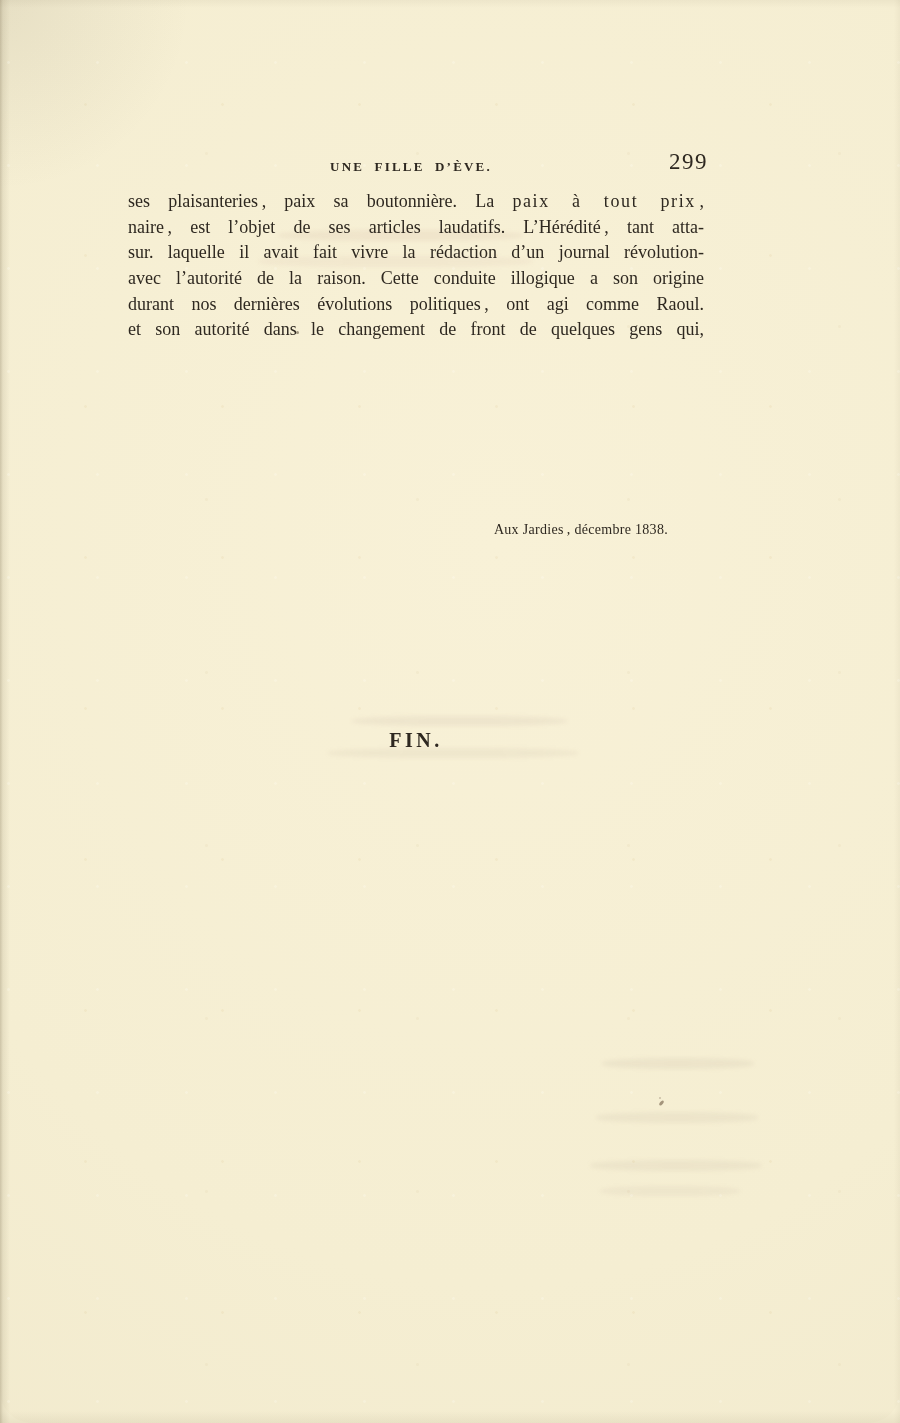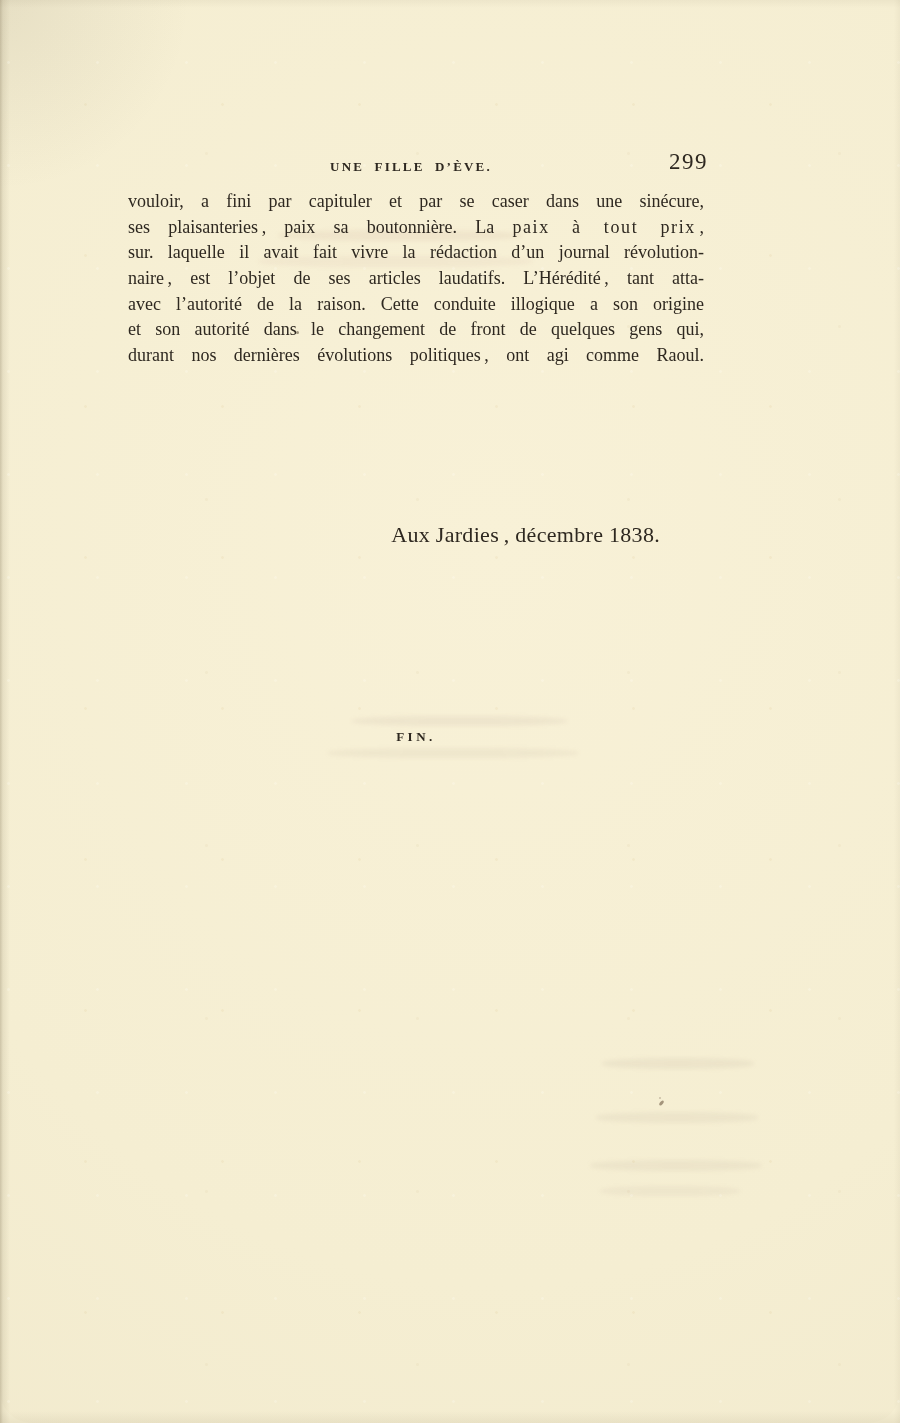--- a/index.html
+++ b/index.html
@@ -70,31 +70,31 @@
     word-spacing: 0.5px;
   }
   
   .line::after { content: ""; display: inline-block; width: 100%; height: 0; }
   .line .italic {
     letter-spacing: 1.6px;
     word-spacing: 3px;
   }
   
   .dateline {
-    position: absolute; left: 128px; top: 522px; width: 576px;
+    position: absolute; left: 136px; top: 522px; width: 576px;
     text-align: right; padding-right: 44px;
-    font-size: 22px;
+    font-size: 14px;
     letter-spacing: 0.3px;
     font-family: Liberation Serif, serif;
   }
   .fin {
     position: absolute; left: 128px; top: 729px; width: 576px;
     text-align: center;
     font-weight: bold;
-    font-size: 13px;
+    font-size: 20px;
     letter-spacing: 3.5px;
   }
   
   .ghost {
     position: absolute;
     filter: blur(2px);
     border-radius: 45%;
     pointer-events: none;
   }
   .speck { position: absolute; pointer-events: none; border-radius: 50%; }
@@ -118,25 +118,24 @@
   <div class="speck" style="left:660px; top:1100px; width:3px; height:6px; background:rgba(96,74,52,.55); transform:rotate(38deg);"></div>
   <div class="speck" style="left:296px; top:331px; width:3px; height:3px; background:rgba(70,58,42,.5);"></div>
   <div class="speck" style="left:659px; top:1097px; width:2px; height:2px; background:rgba(96,74,52,.3);"></div>
 
   <div class="text-block">
     <div class="running-head">
       <span class="running-title">UNE FILLE D’ÈVE.</span>
       <span class="page-number">299</span>
     </div>
     <div class="body-text">
-        <div class="line"><span>vouloir, a fini par capituler et par se caser dans une sinécure,</span></div>
         <div class="line"><span>ses plaisanteries , paix sa boutonnière. La </span><span class="italic">paix à tout prix</span><span> ,</span></div>
+        <div class="line"><span>naire , est l’objet de ses articles laudatifs. L’Hérédité , tant atta-</span></div>
         <div class="line"><span>sur. laquelle il avait fait vivre la rédaction d’un journal révolution-</span></div>
-        <div class="line"><span>naire , est l’objet de ses articles laudatifs. L’Hérédité , tant atta-</span></div>
         <div class="line"><span>avec l’autorité de la raison. Cette conduite illogique a son origine</span></div>
+        <div class="line"><span>durant nos dernières évolutions politiques , ont agi comme Raoul.</span></div>
         <div class="line"><span>et son autorité dans le changement de front de quelques gens qui,</span></div>
-        <div class="line"><span>durant nos dernières évolutions politiques , ont agi comme Raoul.</span></div>
       </div>
   </div>
 
   <div class="dateline">Aux Jardies , décembre 1838.</div>
   <div class="fin">FIN.</div>
 </div>
 
 </body></html>

